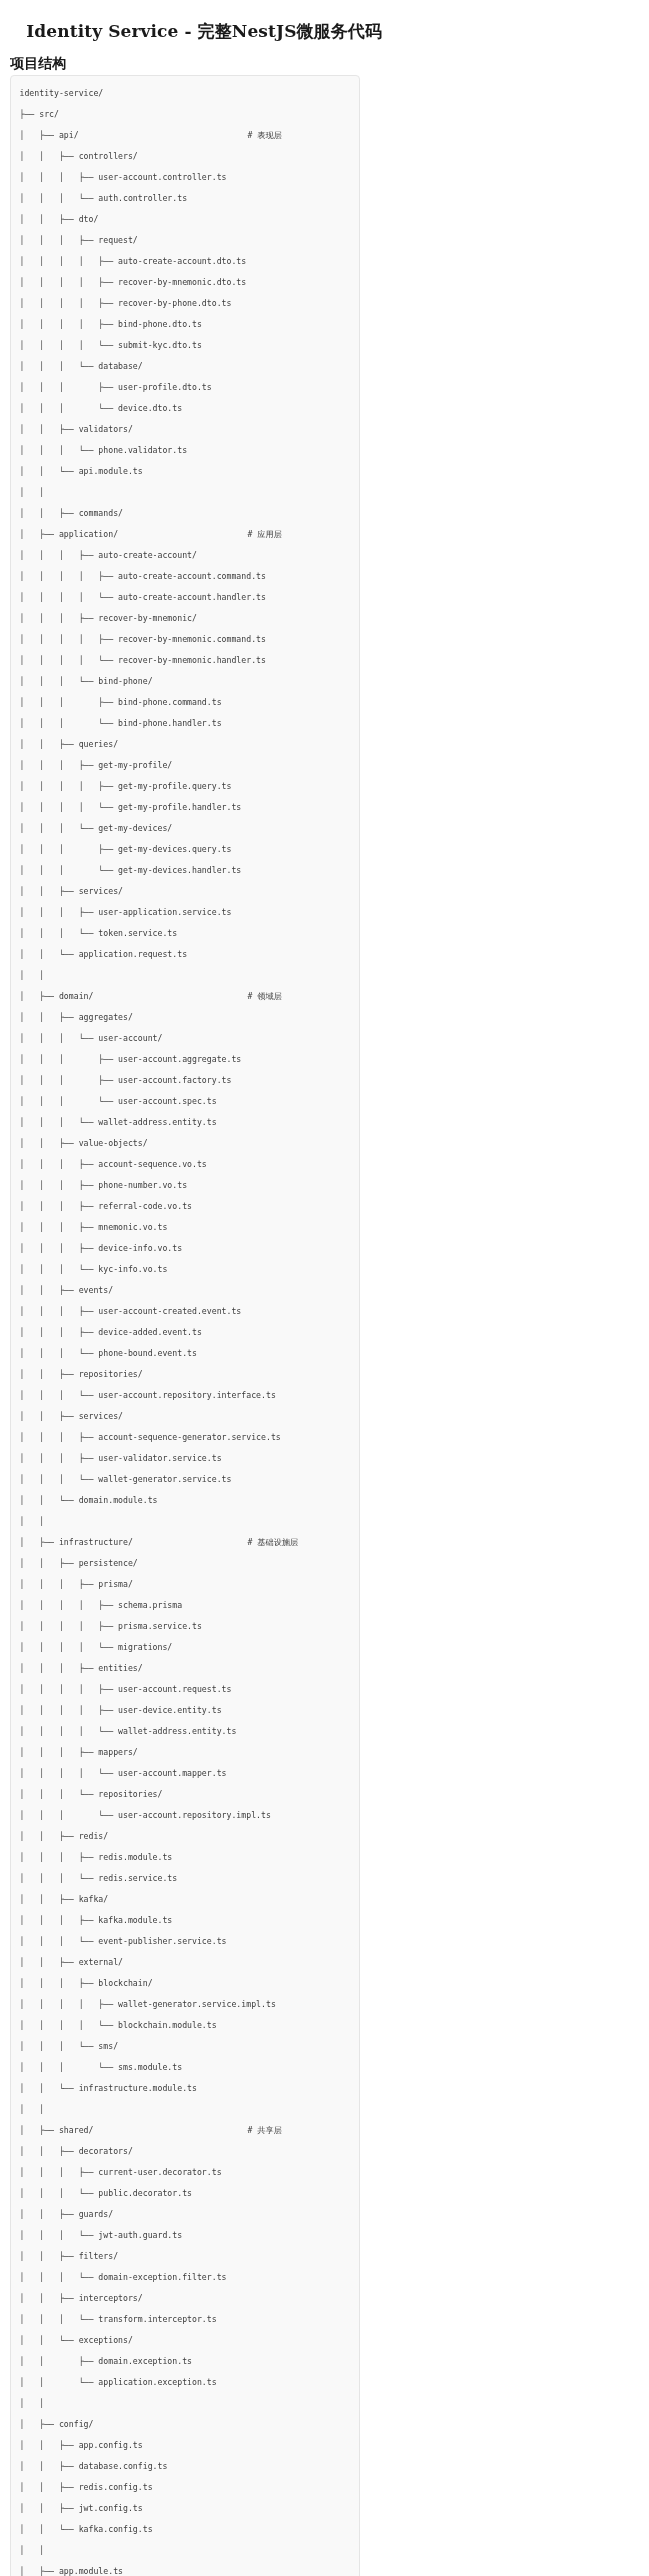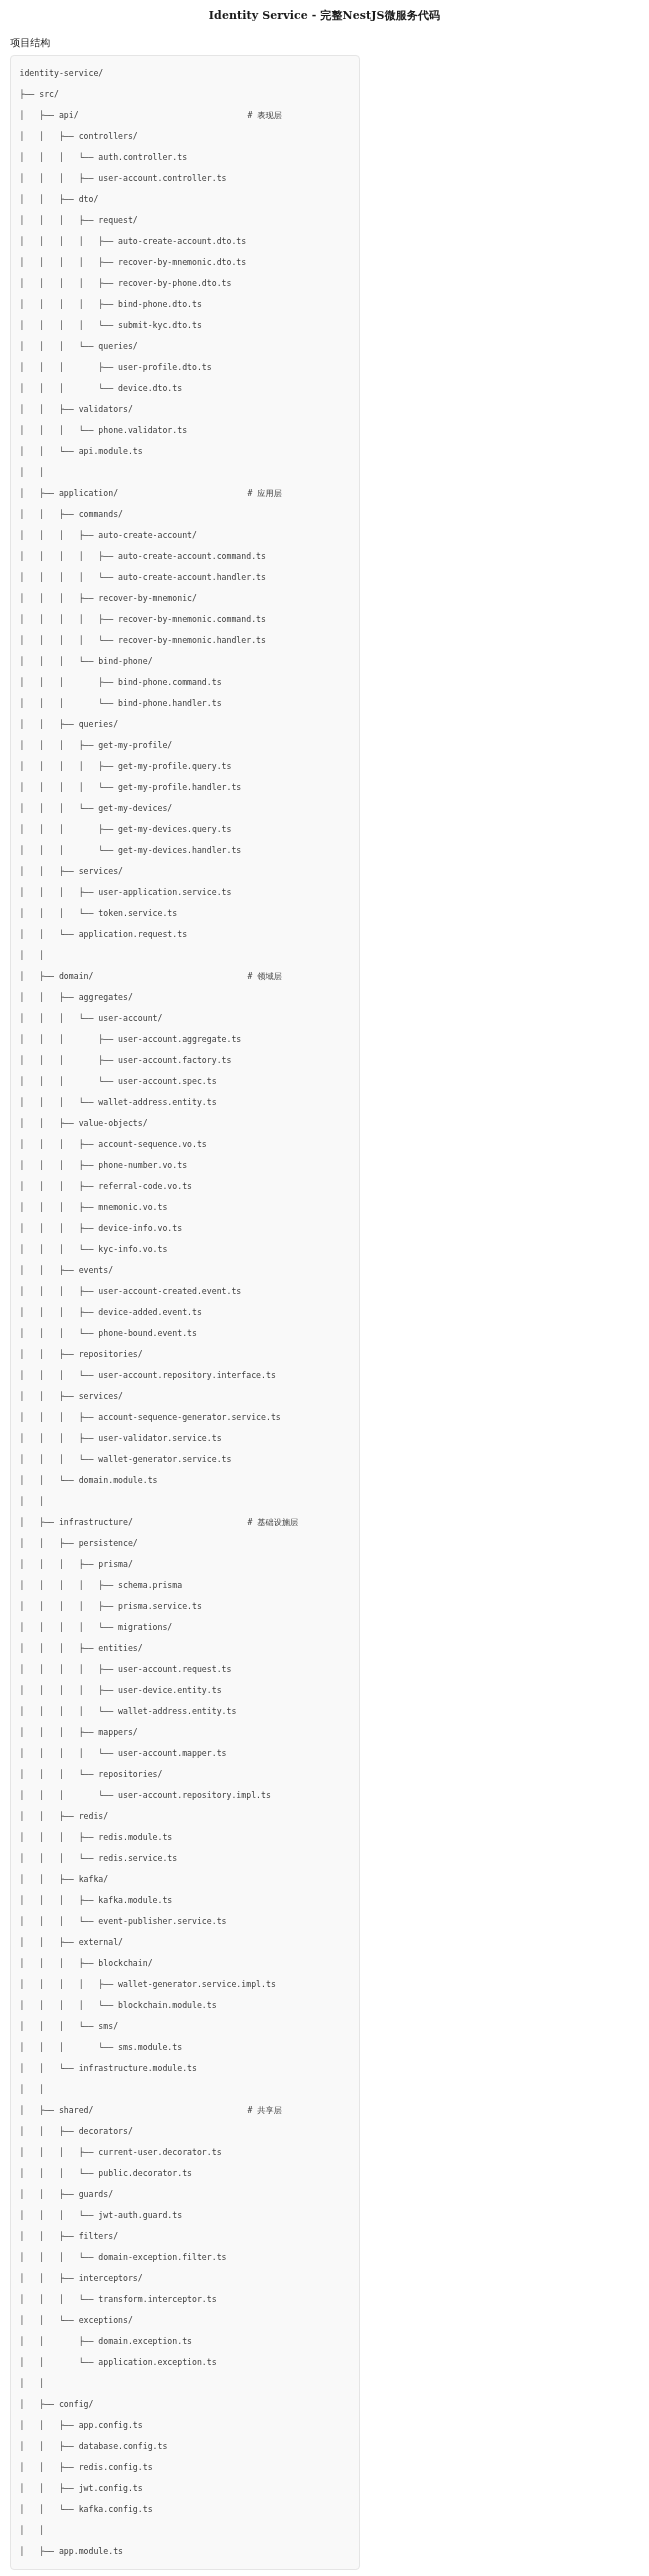--- a/index.html
+++ b/index.html
@@ -7,35 +7,34 @@
   body {
     width: 649px;
     min-height: 3043px;
     background: #ffffff;
     font-family: "Liberation Sans", sans-serif;
   }
   .page {
     padding: 7.2px 10.3px 0 10.3px;
   }
   .page-title {
-    margin: 0;
+    margin: 16px;
     font-family: "DejaVu Serif", "Liberation Serif", serif;
-    font-size: 11px;
+    font-size: 17px;
     line-height: 17.5px;
     font-weight: 700;
     color: #1a1a1a;
     letter-spacing: 0.1px;
-    text-align: center;
   }
   .section-heading {
     margin: 11.3px 0 0 0;
     font-family: "DejaVu Serif", "Liberation Serif", serif;
-    font-size: 10px;
+    font-size: 14px;
     line-height: 13.4px;
-    font-weight: 400;
+    font-weight: 700;
     color: #1a1a1a;
   }
   .code-block {
     margin-top: 5.2px;
     width: 350px;
     background: #f9f9f9;
     border: 0.5px solid #e5e5e5;
     border-radius: 4.1px;
     padding: 7.2px 8.2px;
   }
@@ -68,38 +67,38 @@
   <h1 class="page-title">Identity Service - 完整NestJS微服务代码</h1>
 
   <h2 class="section-heading">项目结构</h2>
 
   <div class="code-block">
     <div class="tree">
         <div class="tree-line"><span class="tree-text">identity-service/</span></div>
         <div class="tree-line"><span class="tree-text">├── src/</span></div>
         <div class="tree-line"><span class="tree-text">│   ├── api/</span><span class="tree-comment"># 表现层</span></div>
         <div class="tree-line"><span class="tree-text">│   │   ├── controllers/</span></div>
+        <div class="tree-line"><span class="tree-text">│   │   │   ├── user-account.controller.ts</span></div>
         <div class="tree-line"><span class="tree-text">│   │   │   └── auth.controller.ts</span></div>
-        <div class="tree-line"><span class="tree-text">│   │   │   ├── user-account.controller.ts</span></div>
         <div class="tree-line"><span class="tree-text">│   │   ├── dto/</span></div>
         <div class="tree-line"><span class="tree-text">│   │   │   ├── request/</span></div>
         <div class="tree-line"><span class="tree-text">│   │   │   │   ├── auto-create-account.dto.ts</span></div>
         <div class="tree-line"><span class="tree-text">│   │   │   │   ├── recover-by-mnemonic.dto.ts</span></div>
         <div class="tree-line"><span class="tree-text">│   │   │   │   ├── recover-by-phone.dto.ts</span></div>
         <div class="tree-line"><span class="tree-text">│   │   │   │   ├── bind-phone.dto.ts</span></div>
         <div class="tree-line"><span class="tree-text">│   │   │   │   └── submit-kyc.dto.ts</span></div>
-        <div class="tree-line"><span class="tree-text">│   │   │   └── queries/</span></div>
+        <div class="tree-line"><span class="tree-text">│   │   │   └── database/</span></div>
         <div class="tree-line"><span class="tree-text">│   │   │       ├── user-profile.dto.ts</span></div>
         <div class="tree-line"><span class="tree-text">│   │   │       └── device.dto.ts</span></div>
         <div class="tree-line"><span class="tree-text">│   │   ├── validators/</span></div>
         <div class="tree-line"><span class="tree-text">│   │   │   └── phone.validator.ts</span></div>
         <div class="tree-line"><span class="tree-text">│   │   └── api.module.ts</span></div>
         <div class="tree-line"><span class="tree-text">│   │</span></div>
+        <div class="tree-line"><span class="tree-text">│   │   ├── commands/</span></div>
         <div class="tree-line"><span class="tree-text">│   ├── application/</span><span class="tree-comment"># 应用层</span></div>
-        <div class="tree-line"><span class="tree-text">│   │   ├── commands/</span></div>
         <div class="tree-line"><span class="tree-text">│   │   │   ├── auto-create-account/</span></div>
         <div class="tree-line"><span class="tree-text">│   │   │   │   ├── auto-create-account.command.ts</span></div>
         <div class="tree-line"><span class="tree-text">│   │   │   │   └── auto-create-account.handler.ts</span></div>
         <div class="tree-line"><span class="tree-text">│   │   │   ├── recover-by-mnemonic/</span></div>
         <div class="tree-line"><span class="tree-text">│   │   │   │   ├── recover-by-mnemonic.command.ts</span></div>
         <div class="tree-line"><span class="tree-text">│   │   │   │   └── recover-by-mnemonic.handler.ts</span></div>
         <div class="tree-line"><span class="tree-text">│   │   │   └── bind-phone/</span></div>
         <div class="tree-line"><span class="tree-text">│   │   │       ├── bind-phone.command.ts</span></div>
         <div class="tree-line"><span class="tree-text">│   │   │       └── bind-phone.handler.ts</span></div>
         <div class="tree-line"><span class="tree-text">│   │   ├── queries/</span></div>

